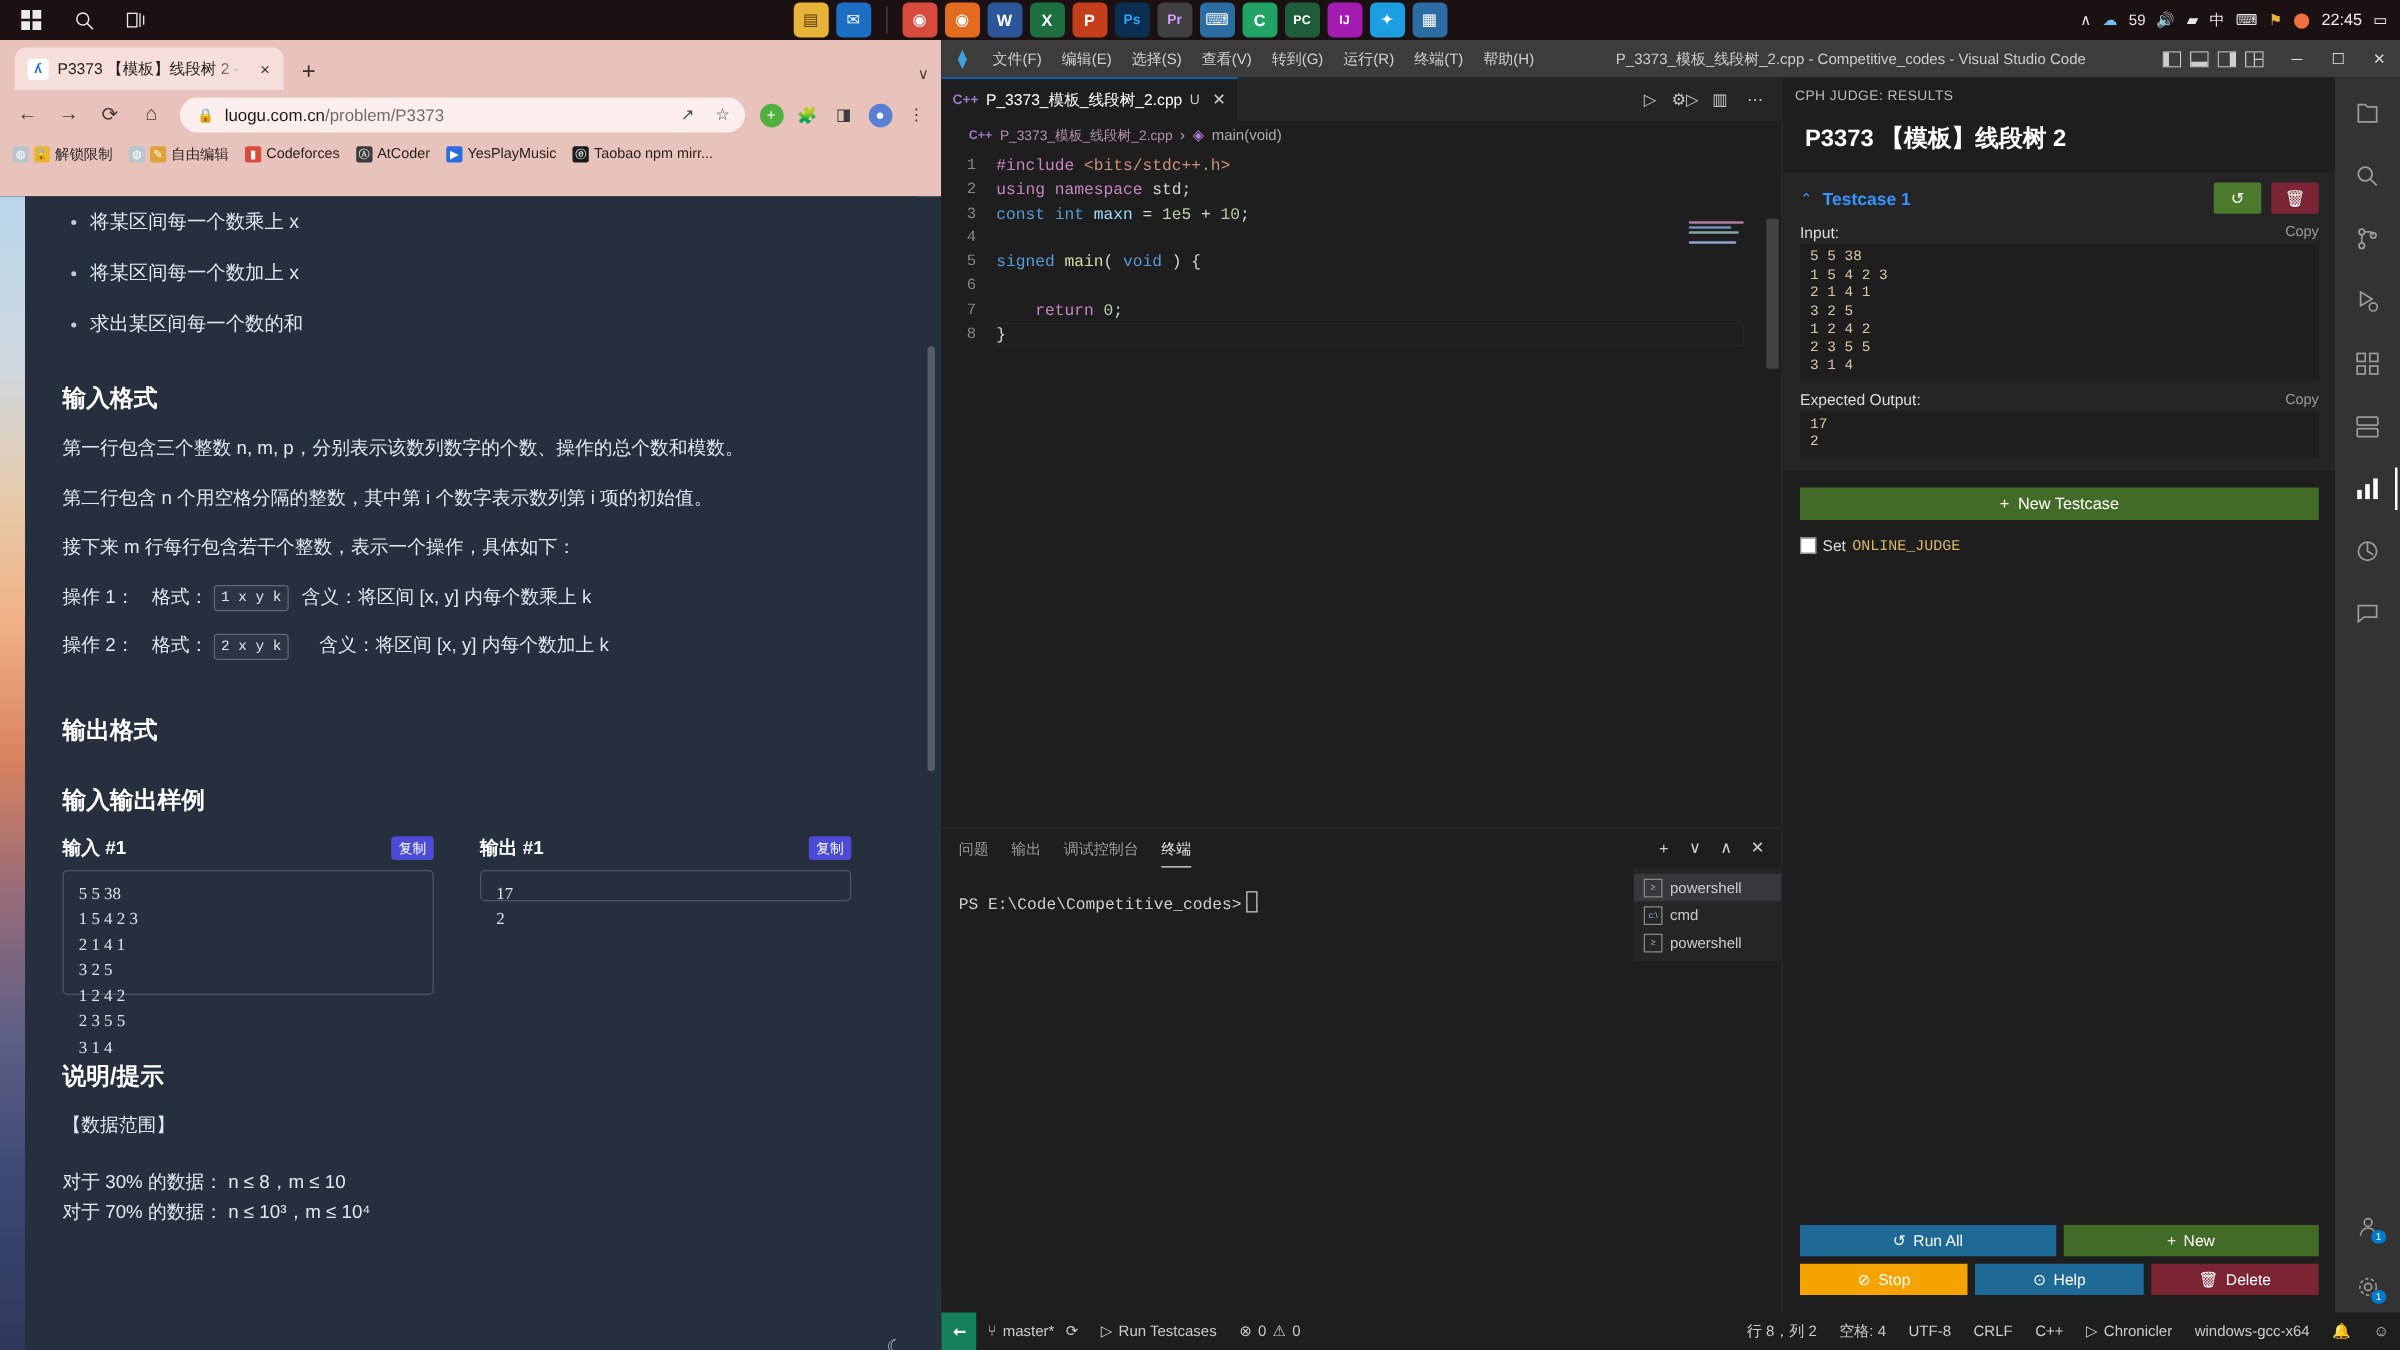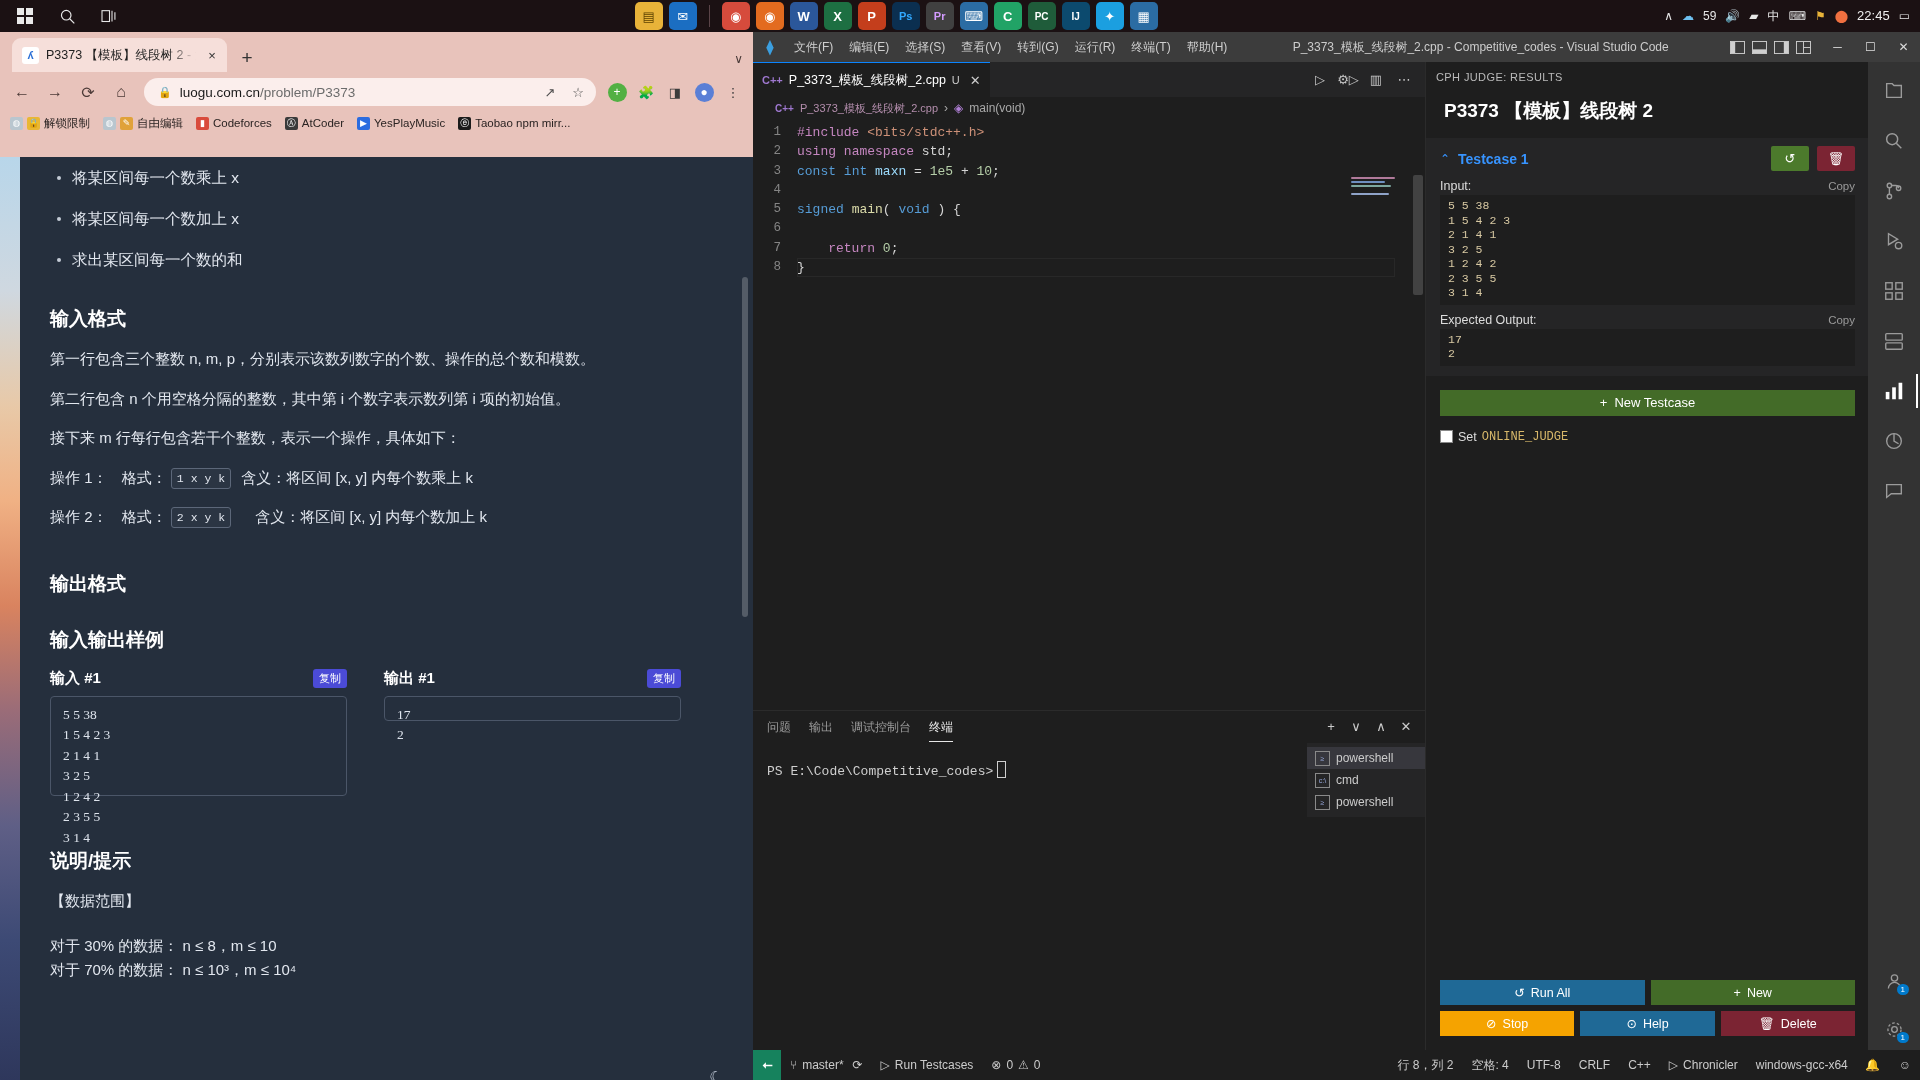--- a/index.html
+++ b/index.html
@@ -157,21 +157,21 @@
   .mono-or{font-family:"Liberation Mono","DejaVu Sans Mono",monospace;color:#d8b86a;font-size:12px;}
   .cph-bottom{position:absolute;left:0;bottom:0;width:443px;padding:0 14px 14px;box-sizing:border-box;}
   .btnrow{display:flex;gap:6px;margin-top:6px;}
   .bbtn{height:25px;display:flex;align-items:center;justify-content:center;gap:6px;font-size:12.5px;color:#fff;flex:1;}
   .bbtn.blue{background:#1f6996;}
   .bbtn.green{background:#436b28;}
   .bbtn.orange{background:#f5a300;color:#fff;}
   .bbtn.red{background:#7b2433;}
 
   
-  .panel{position:absolute;left:0;top:648px;width:672px;height:368px;background:#1e1e1e;border-top:1px solid #2b2b2b;}
+  .panel{position:absolute;left:0;top:600px;width:672px;height:368px;background:#1e1e1e;border-top:1px solid #2b2b2b;}
   .panel-tabs{height:32px;display:flex;align-items:center;gap:18px;padding-left:14px;font-size:12px;color:#9b9b9b;position:relative;}
   .ptab{padding:6px 0 5px;}
   .ptab.active{color:#e7e7e7;border-bottom:1px solid #e7e7e7;}
   .panel-actions{position:absolute;right:8px;top:4px;display:flex;align-items:center;gap:3px;color:#ccc;}
   .pa{width:22px;height:22px;display:flex;align-items:center;justify-content:center;font-size:13px;}
   .term{padding:18px 0 0 14px;font-family:"Liberation Mono","DejaVu Sans Mono",monospace;font-size:13px;color:#cfcfcf;}
   .caret{display:inline-block;width:7px;height:15px;border:1px solid #cfcfcf;vertical-align:-3px;margin-left:4px;}
   .term-list{position:absolute;right:0;top:32px;width:118px;background:#252526;padding:4px 0;}
   .tl-item{height:22px;display:flex;align-items:center;gap:6px;padding:0 8px;font-size:12px;color:#ccc;}
   .tl-item.sel{background:#37373d;}
@@ -222,21 +222,21 @@
       <div class="tb-ico" style="background:#d64b3c">◉</div>
       <div class="tb-ico" style="background:#e36b1f">◉</div>
       <div class="tb-ico" style="background:#2b579a">W</div>
       <div class="tb-ico" style="background:#1d6f42">X</div>
       <div class="tb-ico" style="background:#c43e1c">P</div>
       <div class="tb-ico" style="background:#0b2f50;color:#31a8ff;font-size:11px">Ps</div>
       <div class="tb-ico" style="background:#404040;color:#d39bff;font-size:11px">Pr</div>
       <div class="tb-ico" style="background:#2b6ca3">⌨</div>
       <div class="tb-ico" style="background:#21a366">C</div>
       <div class="tb-ico" style="background:#1f5c3a;font-size:10px">PC</div>
-      <div class="tb-ico" style="background:#0c4a6e;font-size:10px">IJ</div>
+      <div class="tb-ico" style="background:#a21caf;font-size:10px">IJ</div>
       <div class="tb-ico" style="background:#1b9fe0">✦</div>
       <div class="tb-ico" style="background:#2b6ca3">▦</div>
     </div>
 
     <div class="tb-right">
       <span>∧</span>
       <span style="color:#6ec0f0">☁</span>
       <span>59</span>
       <span>🔊</span>
       <span>▰</span>

